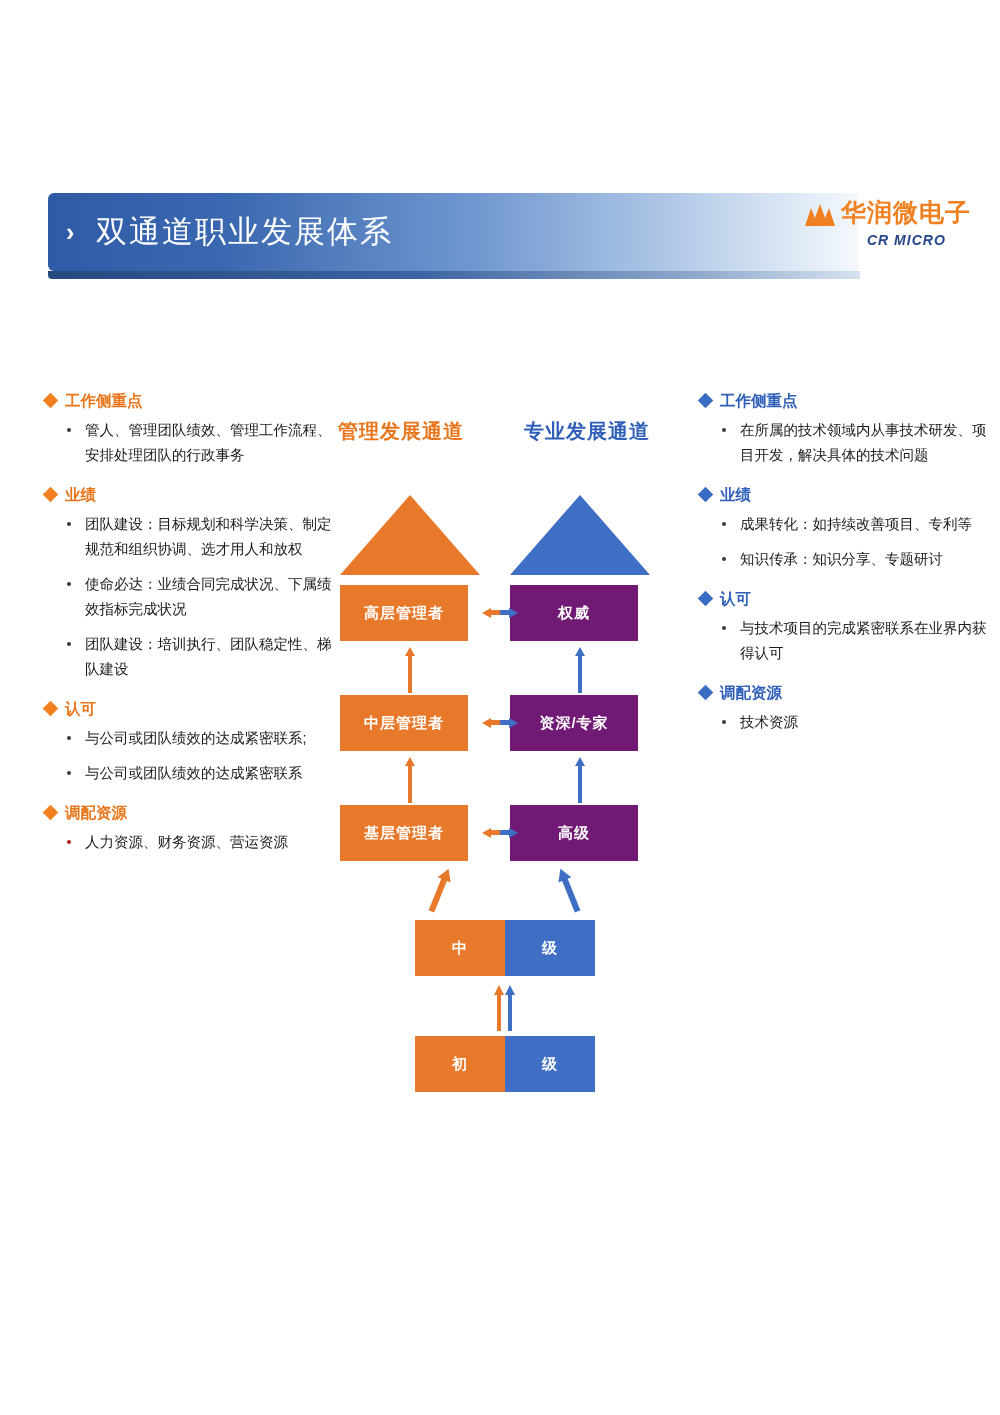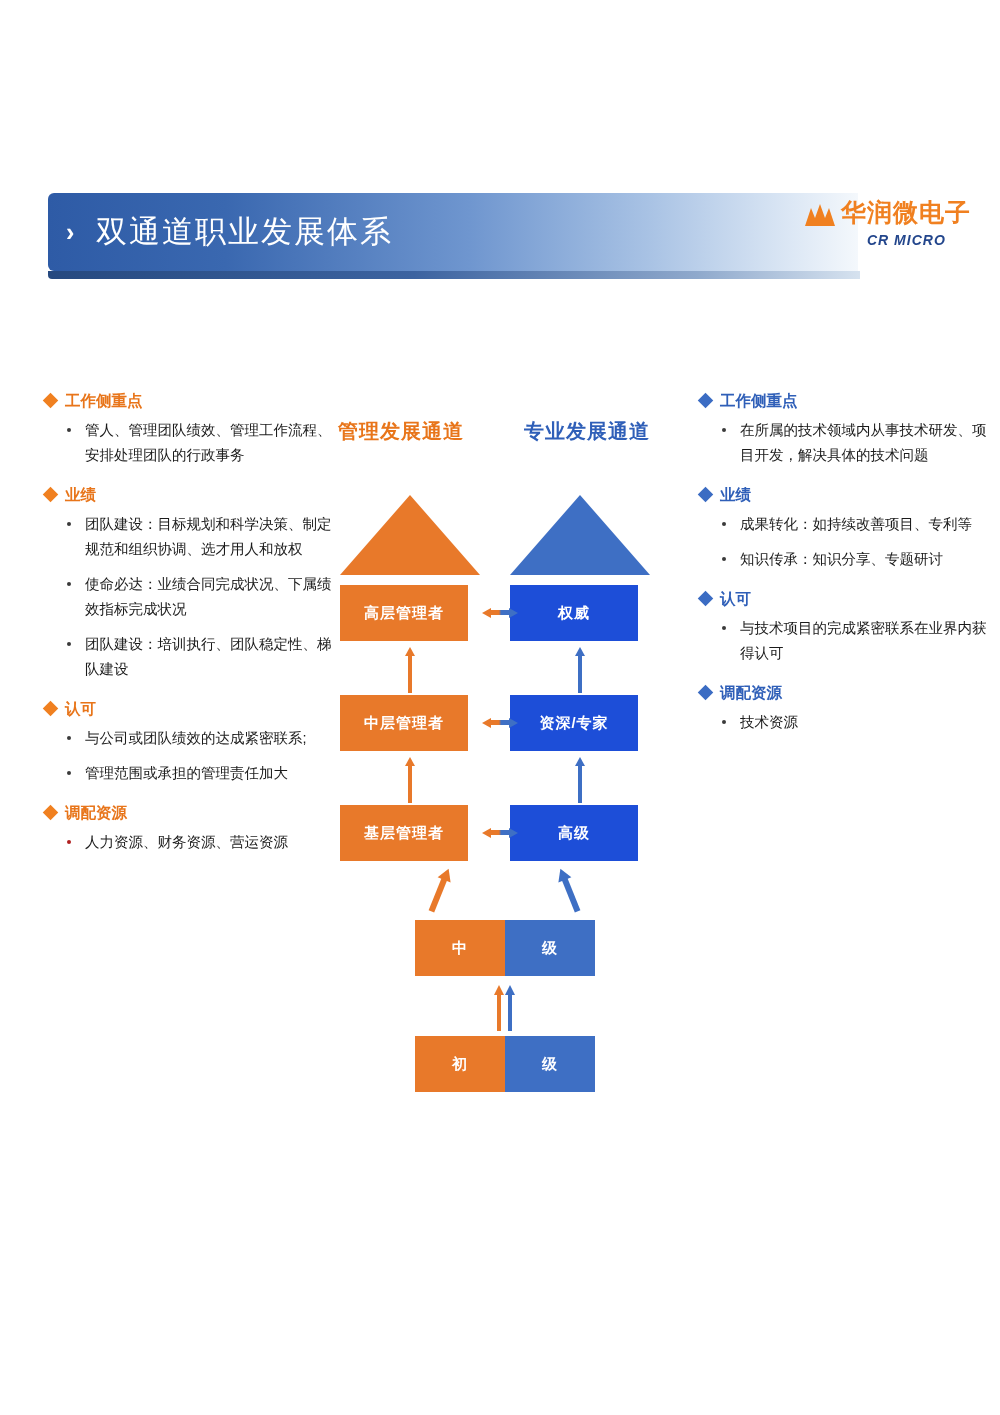--- a/index.html
+++ b/index.html
@@ -175,21 +175,21 @@
     width: 128px; height: 56px;
     display: flex;
     align-items: center;
     justify-content: center;
     color: #ffffff;
     font-size: 15px;
     font-weight: bold;
     letter-spacing: 1px;
   }
   .box.mgmt { left: 10px;  background: #e8792a; }
-  .box.prof { left: 180px; background: #1d4ed8; }
+  .box.prof { left: 180px; background: #701a75; }
   .row1 { top: 185px; }
   .row2 { top: 295px; }
   .row3 { top: 405px; }
 
   .split-box {
     position: absolute;
     left: 85px;
     width: 180px; height: 56px;
     display: flex;
   }
@@ -333,21 +333,21 @@
       <li>使命必达：业绩合同完成状况、下属绩效指标完成状况</li>
       <li>团队建设：培训执行、团队稳定性、梯队建设</li>
     </ul>
 
     <div class="section-head">
       <span class="diamond"></span>
       <span class="section-title">认可</span>
     </div>
     <ul class="bullets">
       <li>与公司或团队绩效的达成紧密联系;</li>
-      <li>管理范围或承担的管理责任加大</li>
+      <li>与公司或团队绩效的达成紧密联系</li>
     </ul>
 
     <div class="section-head">
       <span class="diamond"></span>
       <span class="section-title">调配资源</span>
     </div>
     <ul class="bullets">
       <li class="red-dot">人力资源、财务资源、营运资源</li>
     </ul>
   </div>

